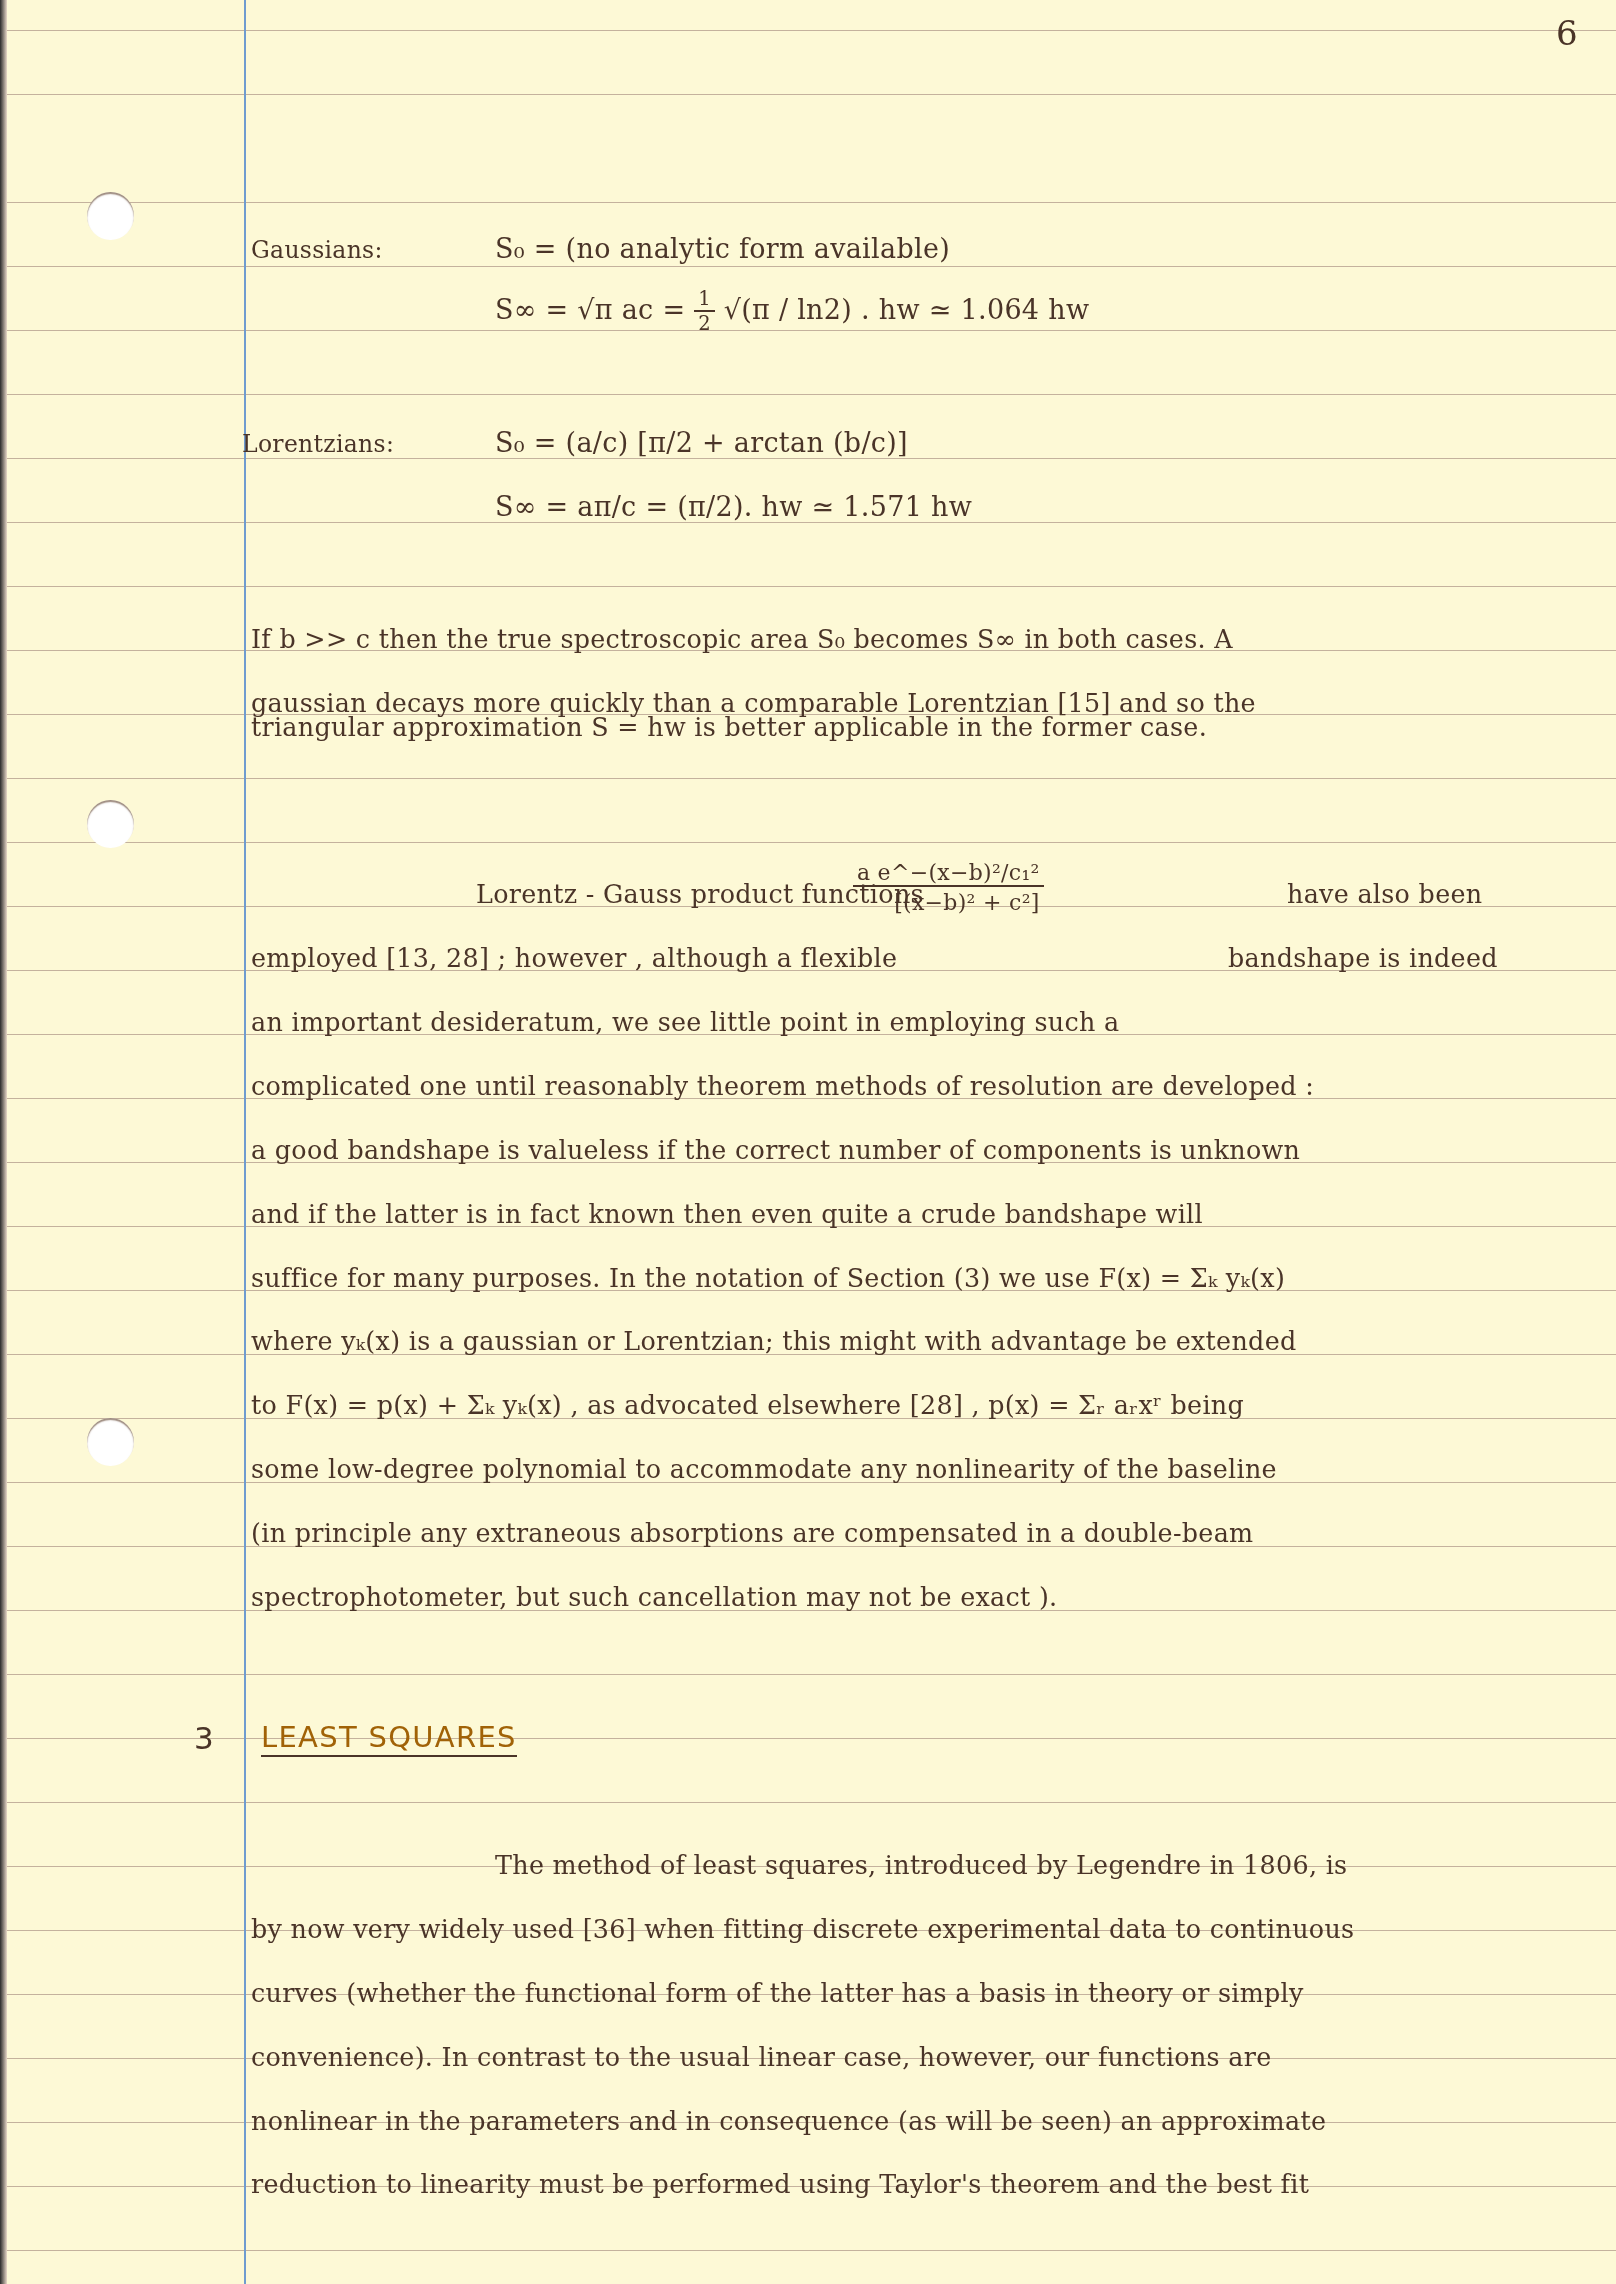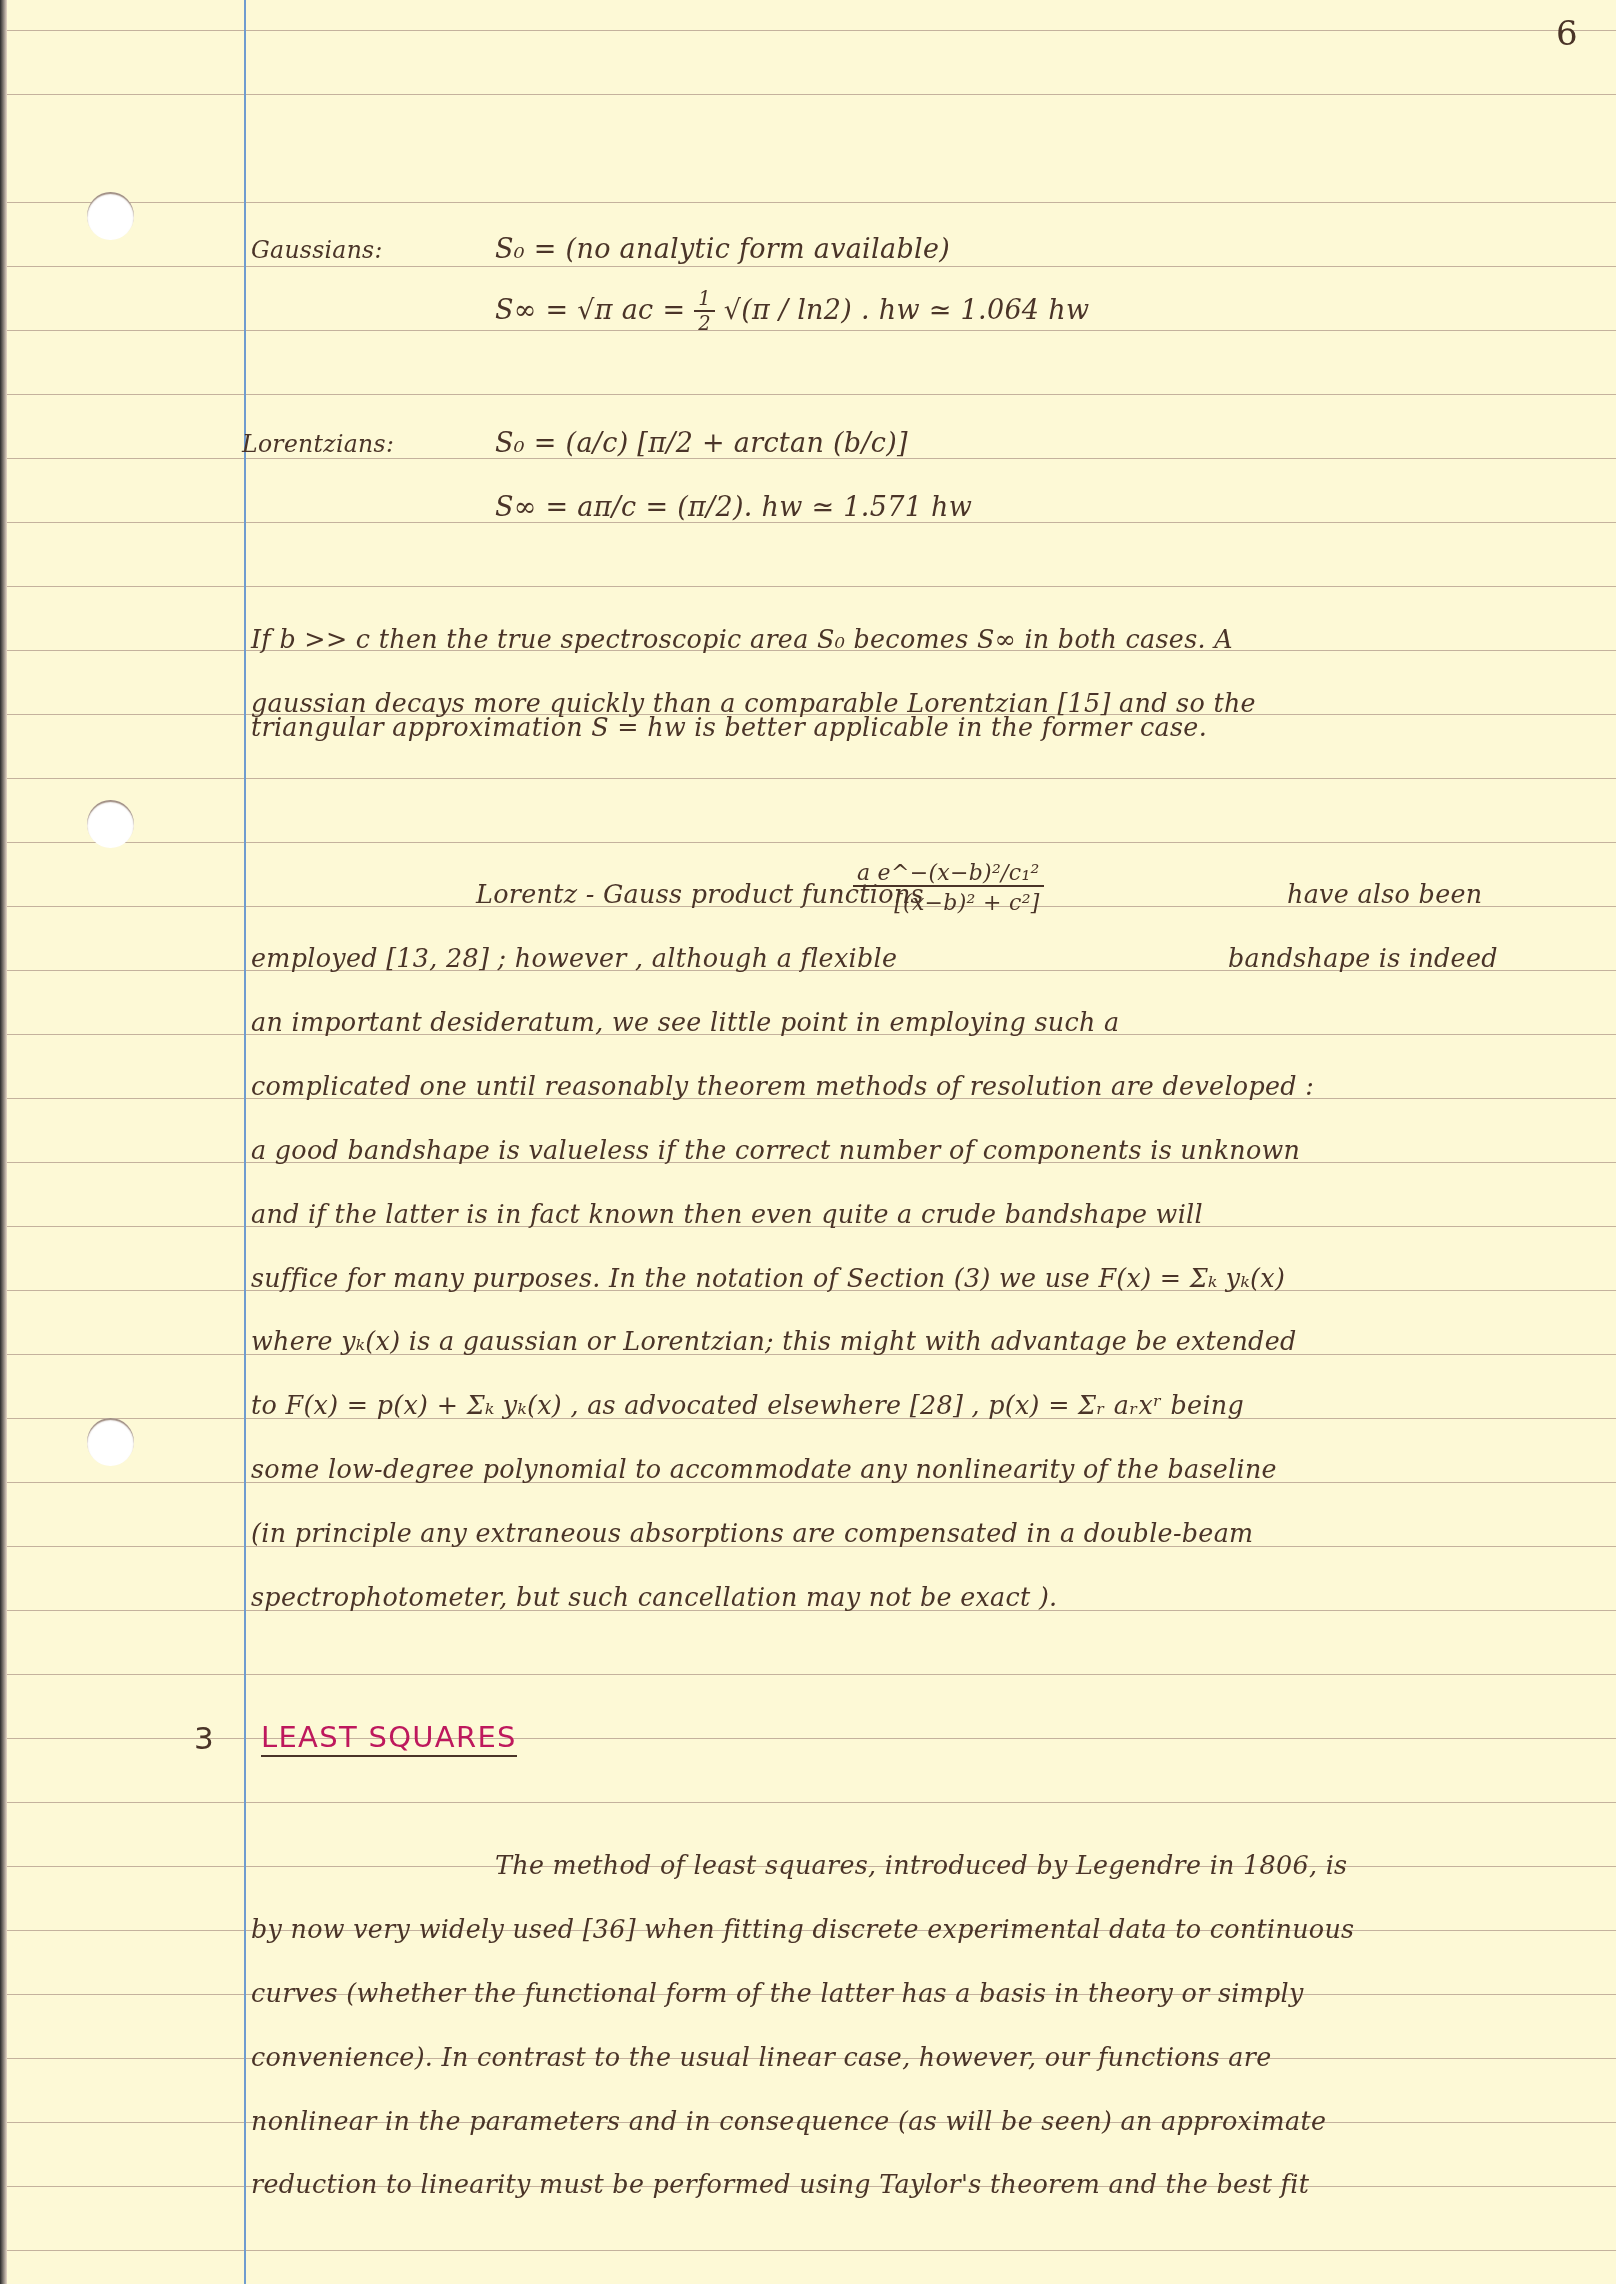--- a/index.html
+++ b/index.html
@@ -30,31 +30,31 @@
   .hole {
     position: absolute; left: 87px; width: 47px; height: 48px; border-radius: 50%;
     background: #ffffff;
     box-shadow: inset 0 2px 1.3px rgba(90,60,40,0.6);
   }
   .page-number {
     position: absolute; left: 1556px; top: 13px; font-size: 34px;
     font-family: "DejaVu Serif", serif; color: #4a3428;
   }
   .hw {
-    position: absolute; font-family: "DejaVu Serif", serif; font-style: italic;
+    position: absolute; font-family: "DejaVu Serif", serif; 
     font-size: 26px; white-space: nowrap; color: #4a3428; letter-spacing: 0.3px;
   }
   .label { font-size: 23.5px; }
   .eq { font-size: 27px; }
   .line { left: 251px; font-size: 25.4px; }
   .heading-num { position: absolute; left: 194px; top: 1720px; font-size: 31px; font-family: "DejaVu Sans", sans-serif; color:#4a3428; }
   .heading {
     position: absolute; left: 261px; top: 1720px; font-size: 29px;
     font-family: "DejaVu Sans", sans-serif; letter-spacing: 1.3px;
-    border-bottom: 2.6px solid #4a3428; padding-bottom: 1.3px; color:#be185d;
+    border-bottom: 2.6px solid #4a3428; padding-bottom: 1.3px; color:#a16207;
   }
   .frac { display: inline-block; vertical-align: middle; text-align: center; }
   .frac .num { display: block; border-bottom: 2px solid #4a3428; padding: 0 3.9px; }
   .frac .den { display: block; padding: 0 3.9px; }
 </style>
 </head>
 <body>
 
 <div class="paper"></div>
 <div class="left-edge"></div>

